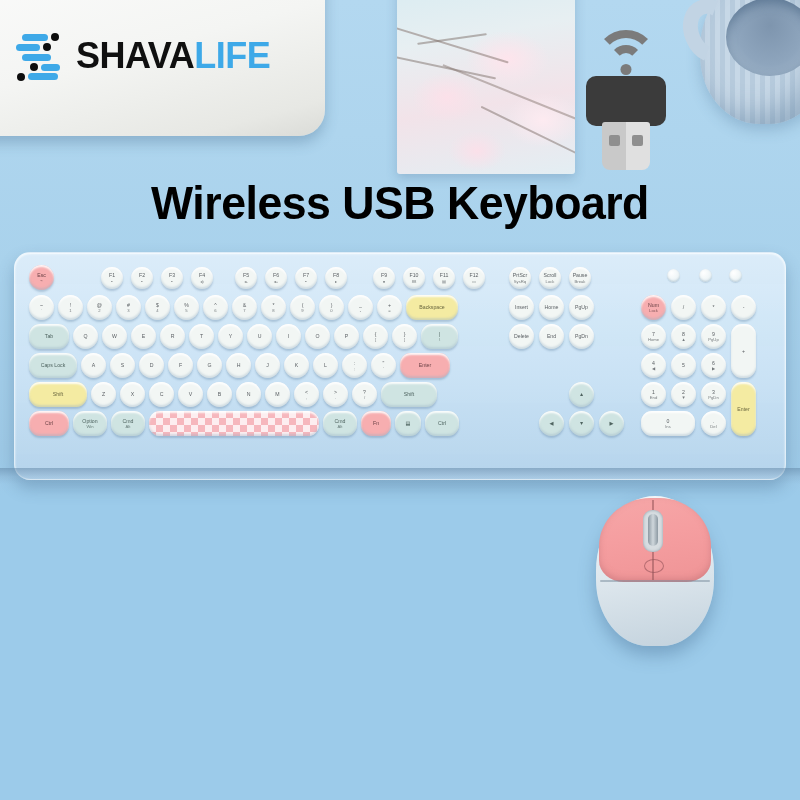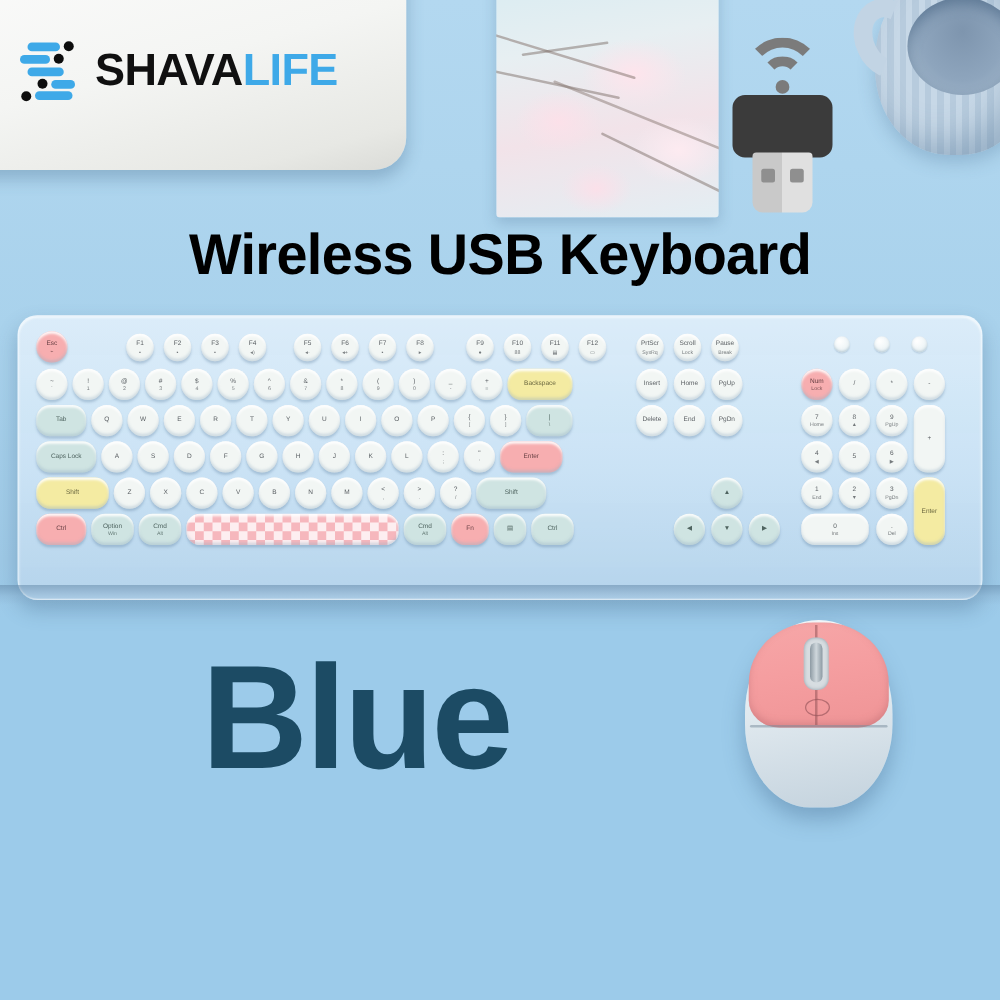--- a/index.html
+++ b/index.html
@@ -603,16 +603,15 @@
     <div class="mouse-top"></div>
     <div class="mouse-split"></div>
     <div class="mouse-wheel-slot">
       <div class="mouse-wheel"></div>
     </div>
     <div class="mouse-dpi"></div>
     <div class="mouse-bottom-seam"></div>
   </div>
 
   <div class="pastel-block">
-    <span class="l2">Blue</span>
   </div>
 
 </div>
 
 </body></html>

